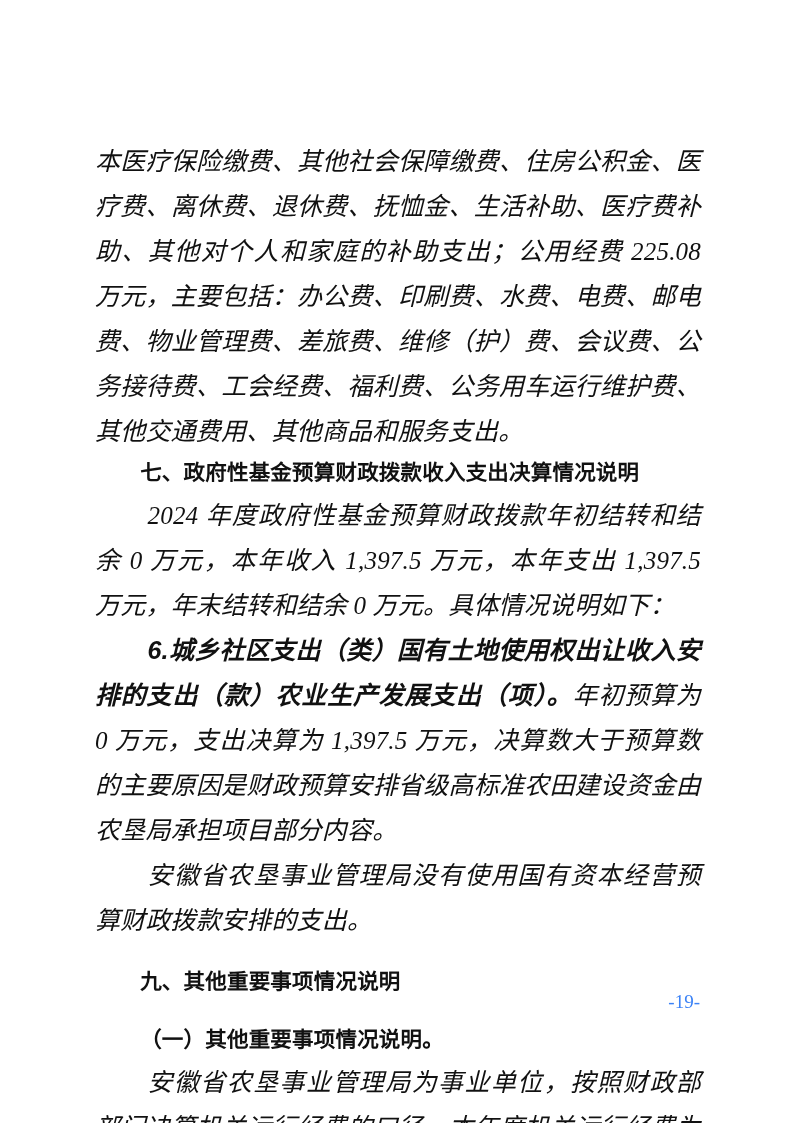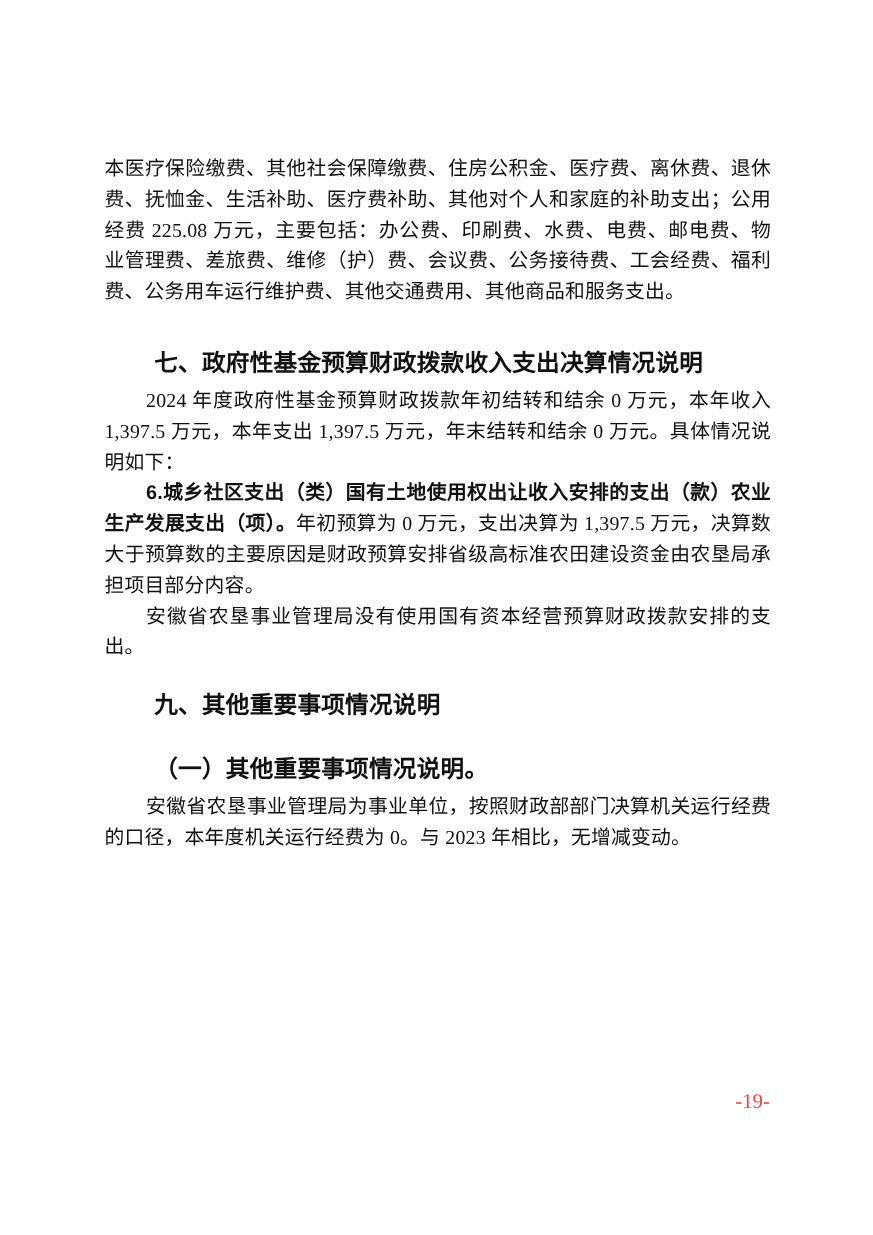--- a/index.html
+++ b/index.html
@@ -13,51 +13,51 @@
     color: #111111;
     font-family: "Liberation Serif", "DejaVu Serif", serif;
   }
   .content {
     position: absolute;
     left: 95px;
     top: 139px;
     width: 606px;
   }
   .body-para {
-    font-size: 18px;
-    line-height: 28px;
+    font-size: 25px;
+    line-height: 45px;
     text-align: justify;
     letter-spacing: 0.2px;
     font-family: "Liberation Serif", "DejaVu Serif", serif;
     font-weight: 400;
+    font-style: italic;
   }
   .indent { text-indent: 2.1em; }
   .no-indent { text-indent: 0; }
   .heading {
     font-size: 21.5px;
     line-height: 38.6px;
     text-indent: 2.1em;
     font-family: "Liberation Sans", "DejaVu Sans", sans-serif;
     font-weight: 700;
     text-align: left;
     letter-spacing: 0.2px;
-    margin-top: 32px;
   }
   .gap-top { margin-top: 20px; }
   .lead-bold {
     font-family: "Liberation Sans", "DejaVu Sans", sans-serif;
     font-weight: 700;
   }
   .page-number {
     position: absolute;
     top: 990px;
     right: 94px;
     font-size: 19px;
     line-height: 24px;
-    color: #ef4444;
+    color: #3b82f6;
     font-family: "Liberation Serif", "DejaVu Serif", serif;
   }
 </style>
 </head>
 <body>
 
 <div class="page">
   <main class="content">
 
     <p class="body-para no-indent">本医疗保险缴费、其他社会保障缴费、住房公积金、医疗费、离休费、退休费、抚恤金、生活补助、医疗费补助、其他对个人和家庭的补助支出；公用经费 225.08 万元，主要包括：办公费、印刷费、水费、电费、邮电费、物业管理费、差旅费、维修（护）费、会议费、公务接待费、工会经费、福利费、公务用车运行维护费、其他交通费用、其他商品和服务支出。</p>

